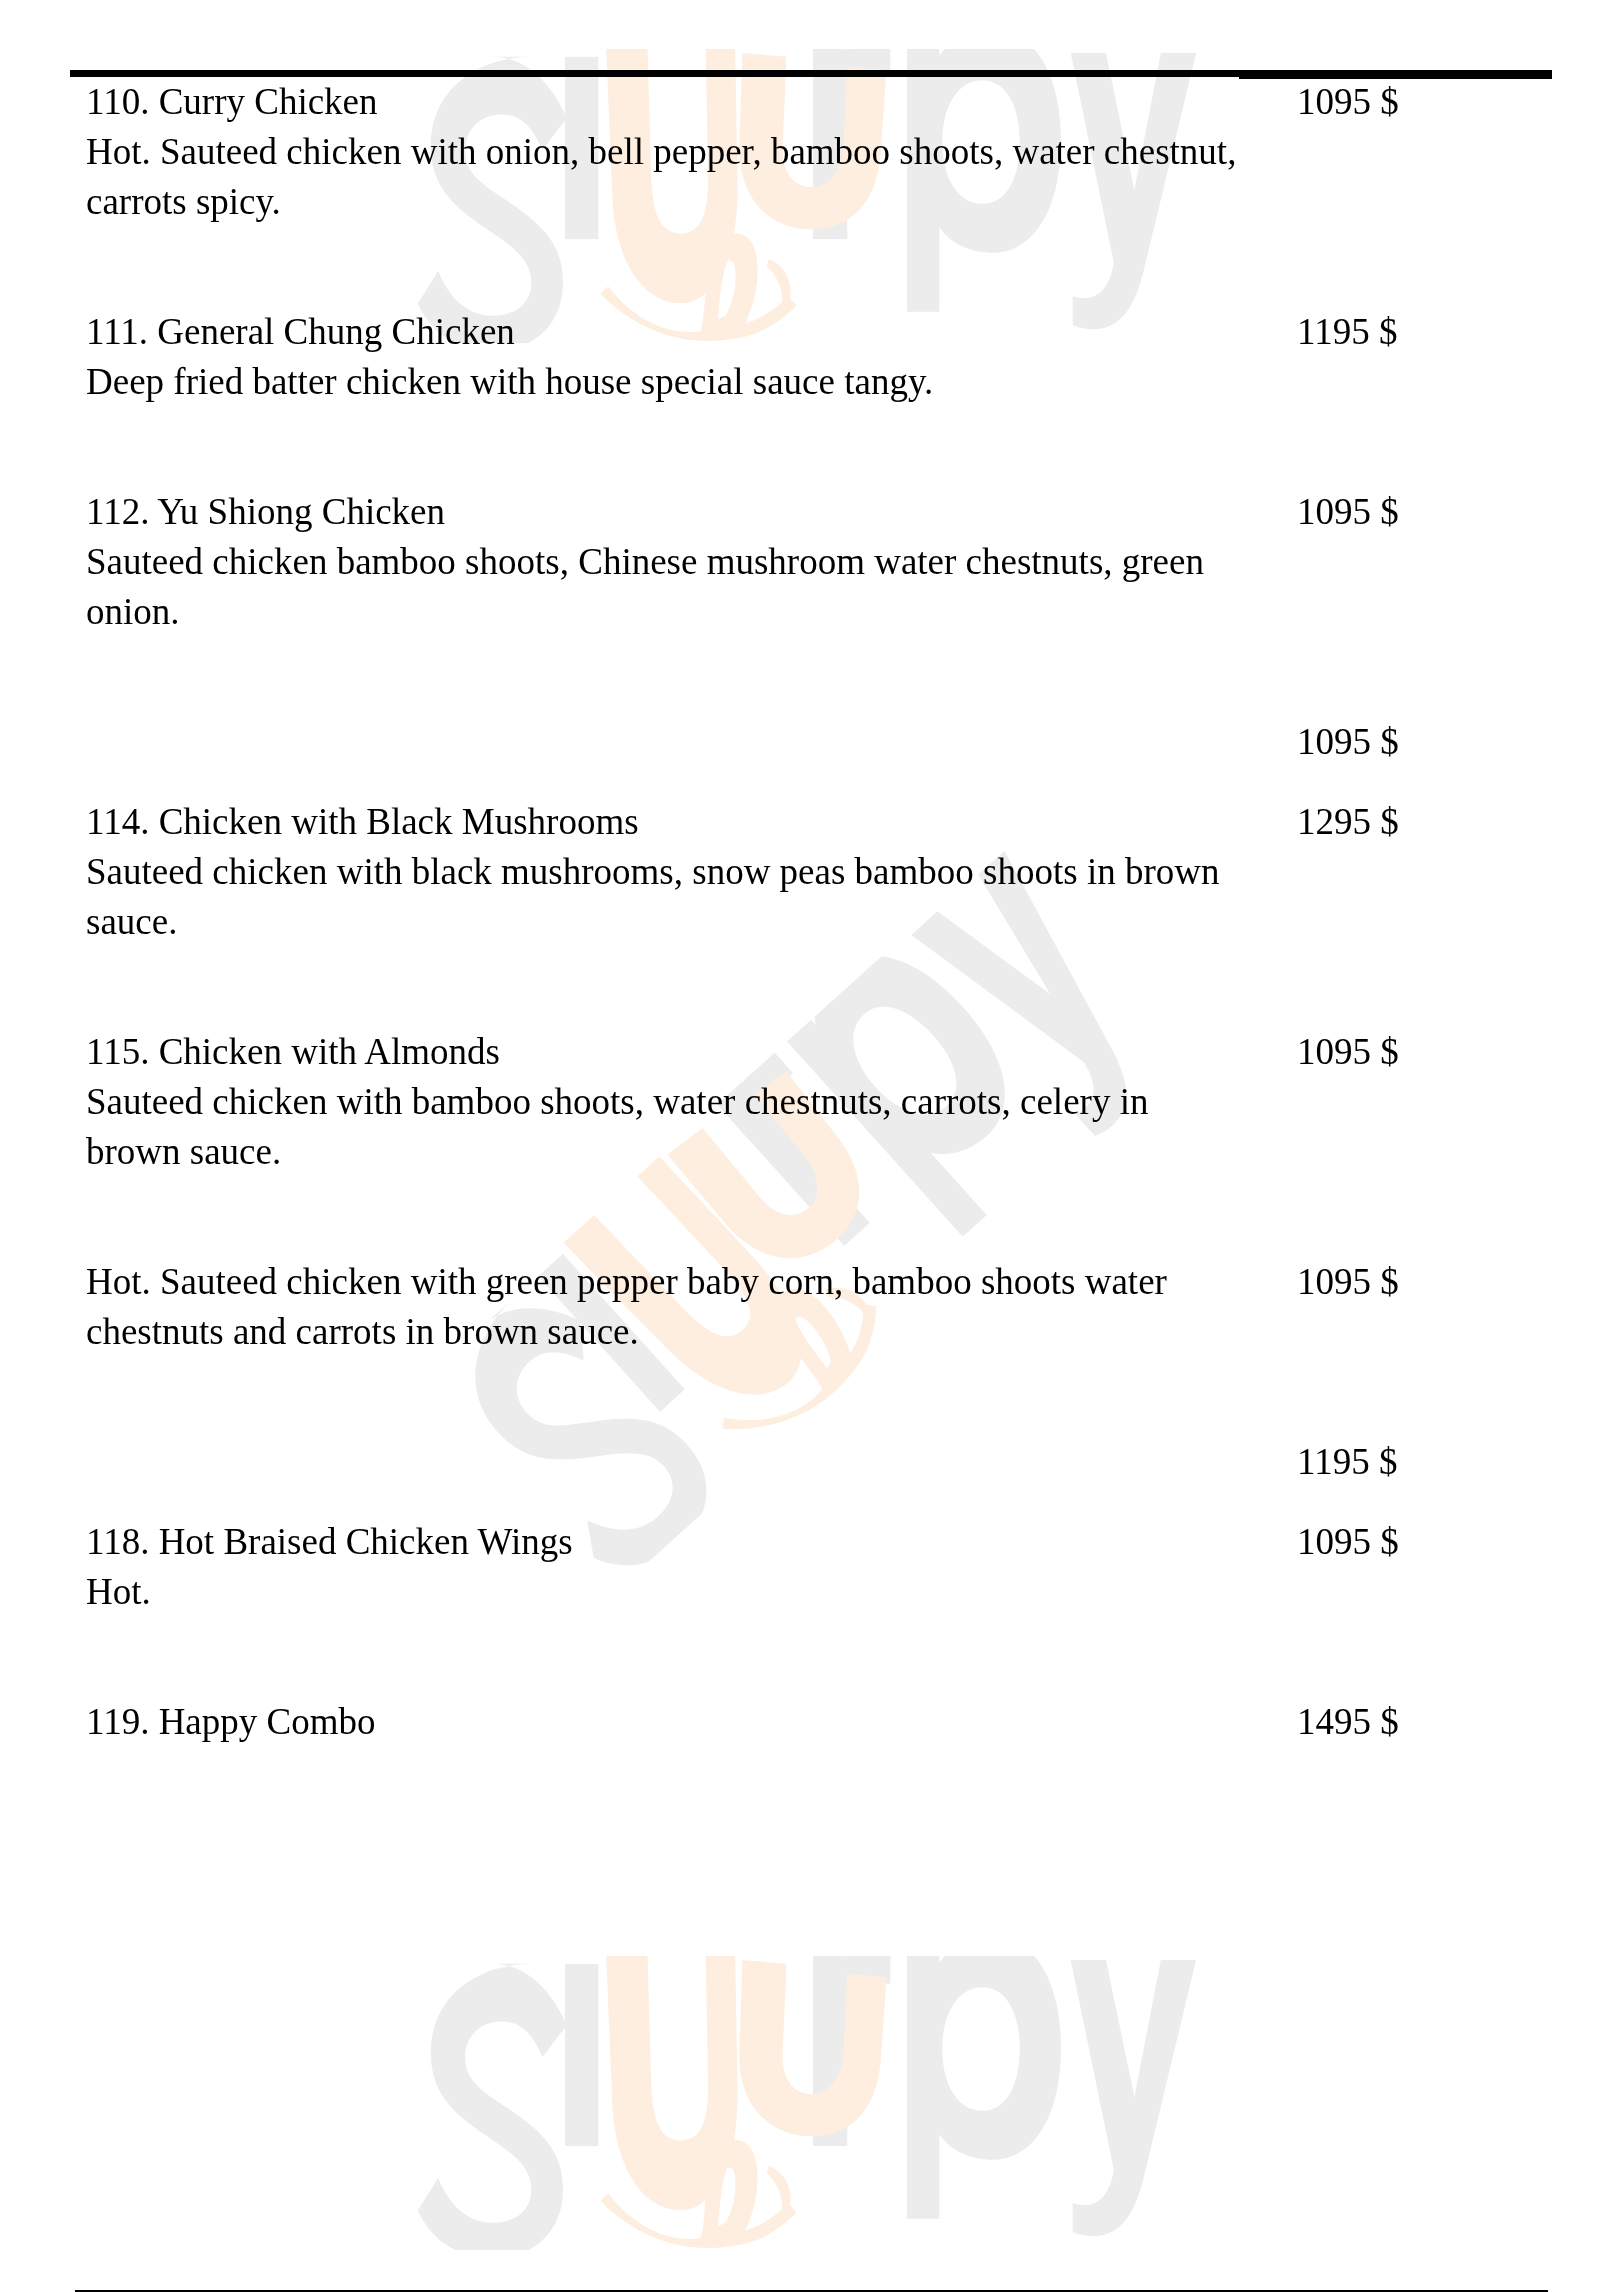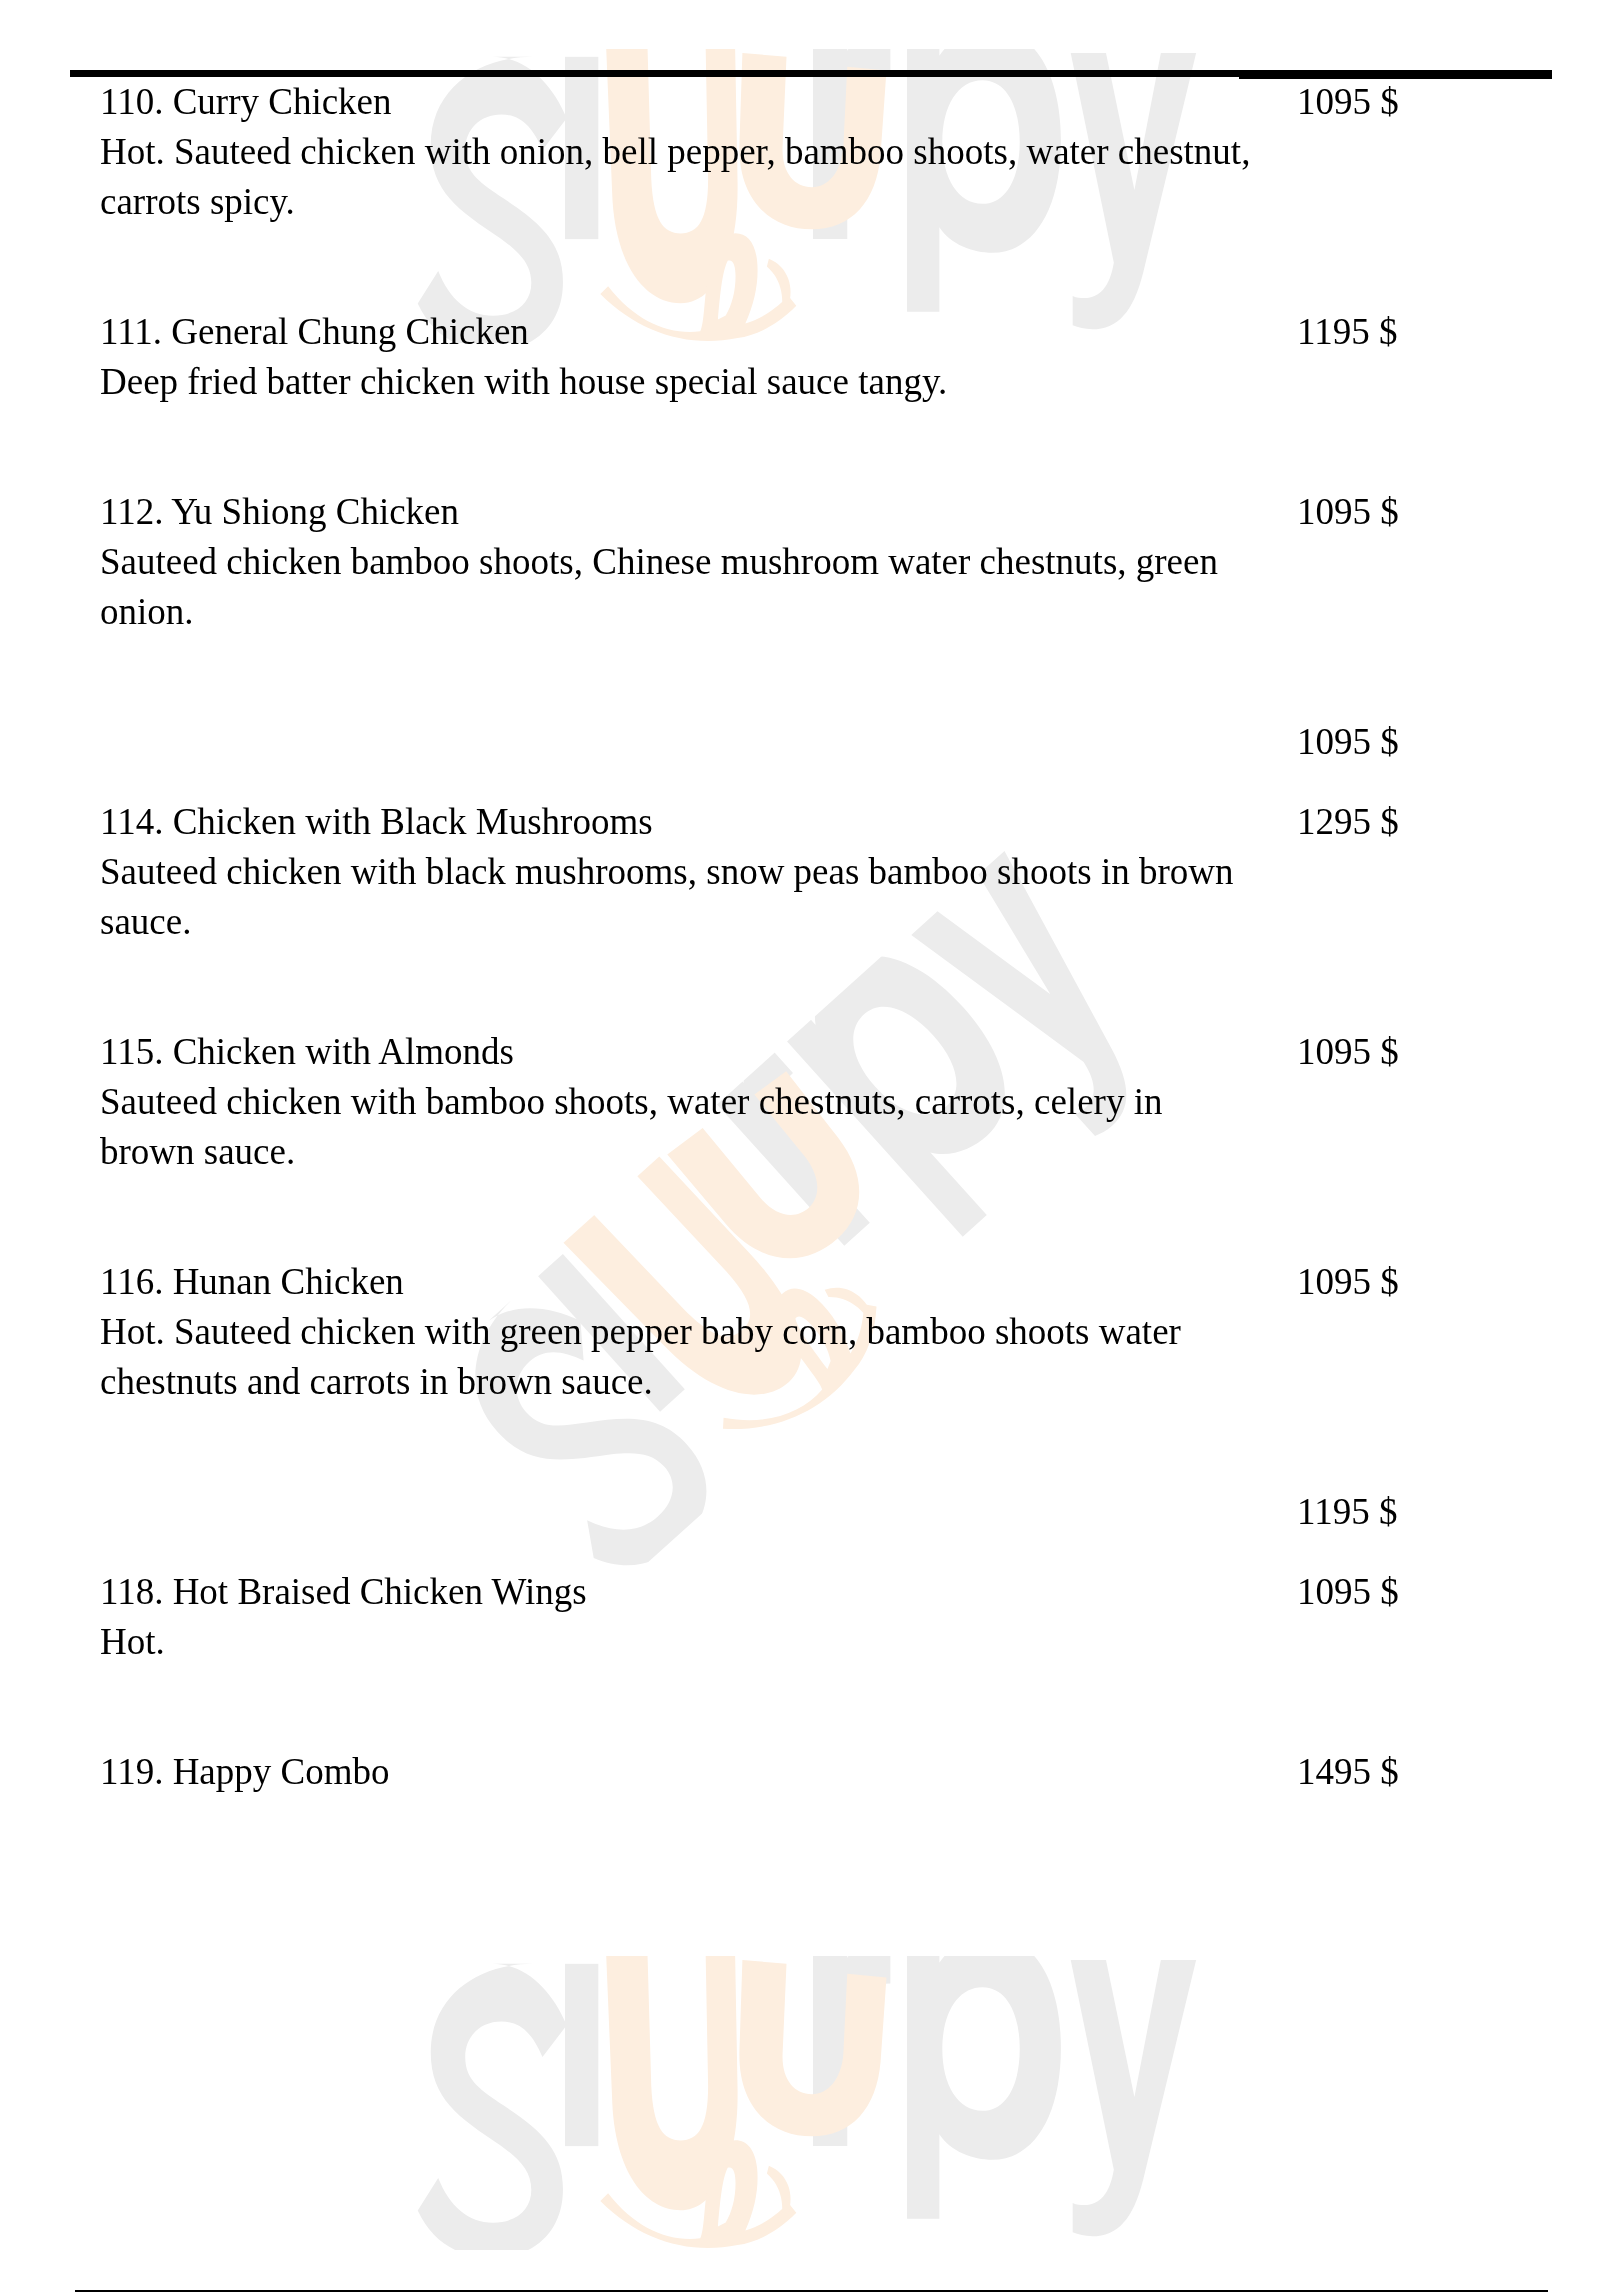--- a/index.html
+++ b/index.html
@@ -72,21 +72,20 @@
     .menu-item {
       position: relative;
       display: flex;
       align-items: flex-start;
       margin-bottom: 80px;
     }
     .menu-item .text-col {
       width: 1157px;
       font-size: 37px;
       line-height: 50px;
-      margin-left: 14px;
     }
     .menu-item .name,
     .menu-item .desc {
       display: block;
       white-space: normal;
     }
     .menu-item .price {
       position: absolute;
       left: 1186px;
       top: 0;
@@ -222,21 +221,20 @@
   <div class="menu-item">
     <div class="text-col">
       <span class="name">115. Chicken with Almonds</span>
       <span class="desc">Sauteed chicken with bamboo shoots, water chestnuts, carrots, celery in brown sauce.</span>
     </div>
     <span class="price">1095 $</span>
   </div>
 
   <div class="menu-item">
     <div class="text-col">
-      <span class="name">116. Hunan Chicken</span>
       <span class="desc">Hot. Sauteed chicken with green pepper baby corn, bamboo shoots water chestnuts and carrots in brown sauce.</span>
     </div>
     <span class="price">1095 $</span>
   </div>
 
   <div class="menu-item">
     <div class="text-col">
     </div>
     <span class="price">1195 $</span>
   </div>

